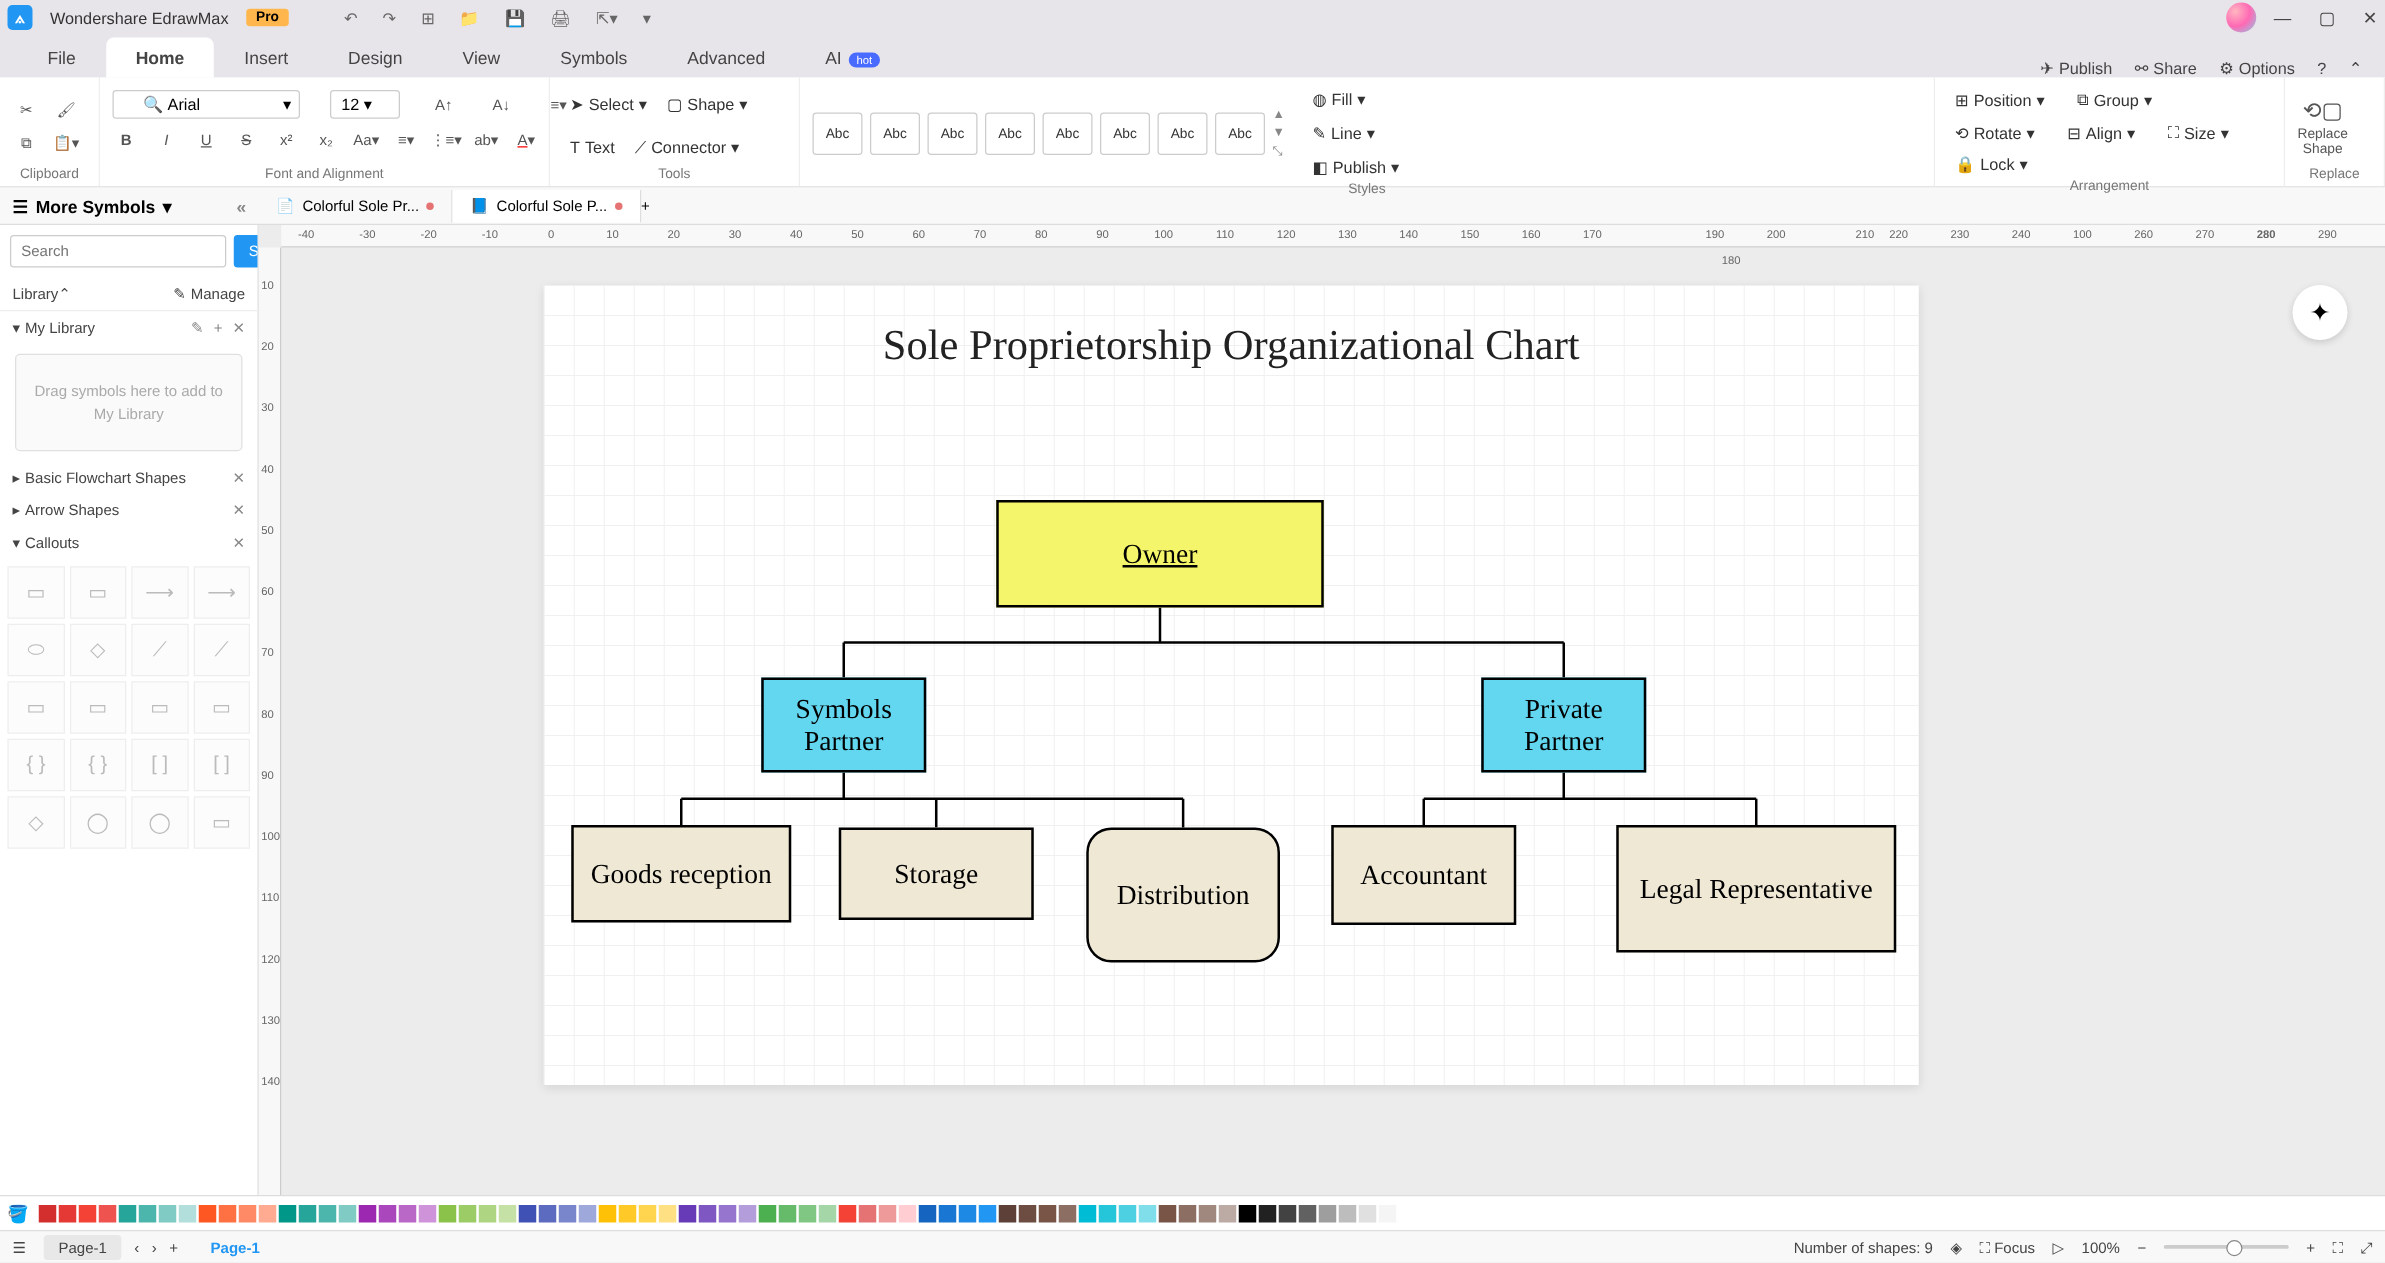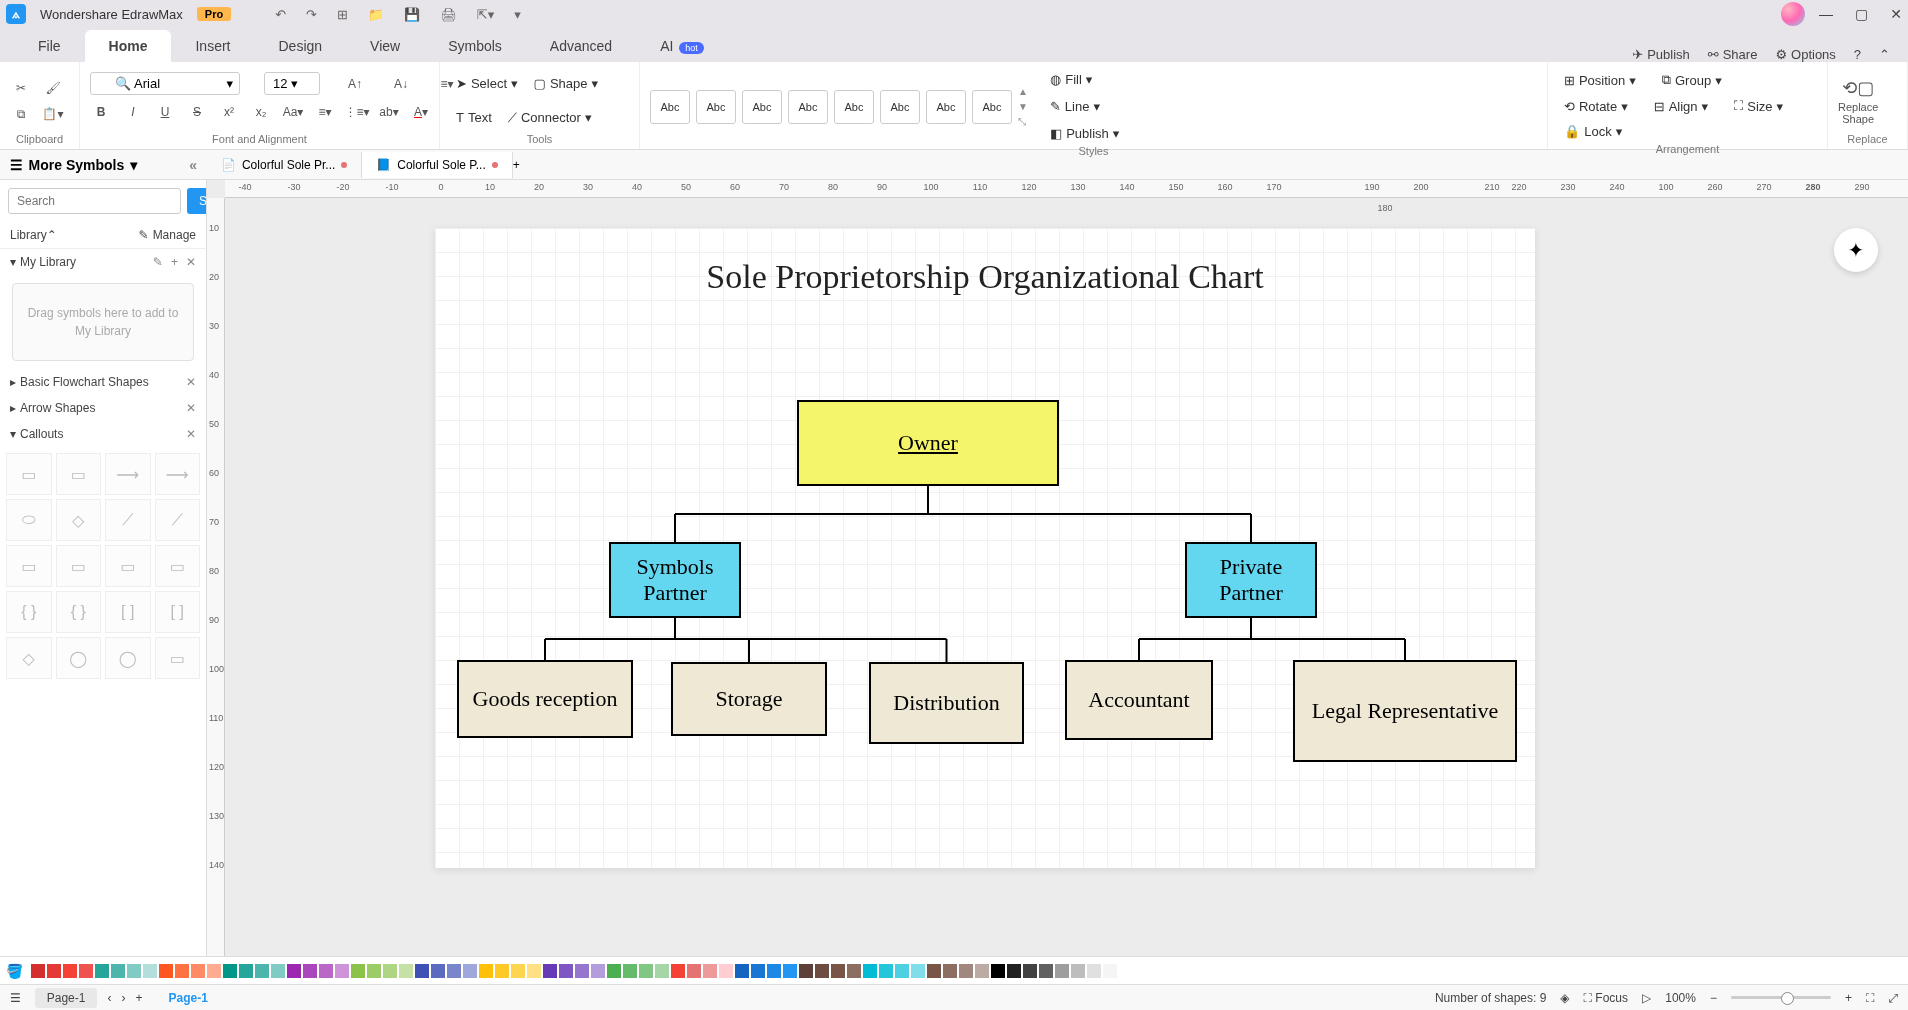--- a/index.html
+++ b/index.html
@@ -374,21 +374,21 @@
             <line x1="704" y1="411" x2="970" y2="411" stroke="#000" stroke-width="2"></line>
             <line x1="704" y1="411" x2="704" y2="432" stroke="#000" stroke-width="2"></line>
             <line x1="970" y1="411" x2="970" y2="432" stroke="#000" stroke-width="2"></line>
           </svg>
         <div id="orgboxes">
             <div class="orgbox" style="left: 362px; top: 172px; width: 262px; height: 86px; background: rgb(245, 245, 107); text-decoration: underline;">Owner</div>
             <div class="orgbox" style="left: 174px; top: 314px; width: 132px; height: 76px; background: rgb(99, 214, 240);">Symbols Partner</div>
             <div class="orgbox" style="left: 750px; top: 314px; width: 132px; height: 76px; background: rgb(99, 214, 240);">Private Partner</div>
             <div class="orgbox" style="left: 22px; top: 432px; width: 176px; height: 78px; background: rgb(239, 232, 213);">Goods reception</div>
             <div class="orgbox" style="left: 236px; top: 434px; width: 156px; height: 74px; background: rgb(239, 232, 213);">Storage</div>
-            <div class="orgbox" style="left: 434px; top: 434px; width: 155px; height: 82px; background: rgb(239, 232, 213);">Distribution</div>
+            <div class="orgbox" style="left: 434px; top: 434px; width: 155px; height: 108px; background: rgb(239, 232, 213); border-radius: 20px;">Distribution</div>
             <div class="orgbox" style="left: 630px; top: 432px; width: 148px; height: 80px; background: rgb(239, 232, 213);">Accountant</div>
             <div class="orgbox" style="left: 858px; top: 432px; width: 224px; height: 102px; background: rgb(239, 232, 213);">Legal Representative</div>
           </div>
       </div>
       <div class="ai-icon">✦</div>
     </div>
   </div>
 </div>
 
 <div class="colorbar">

